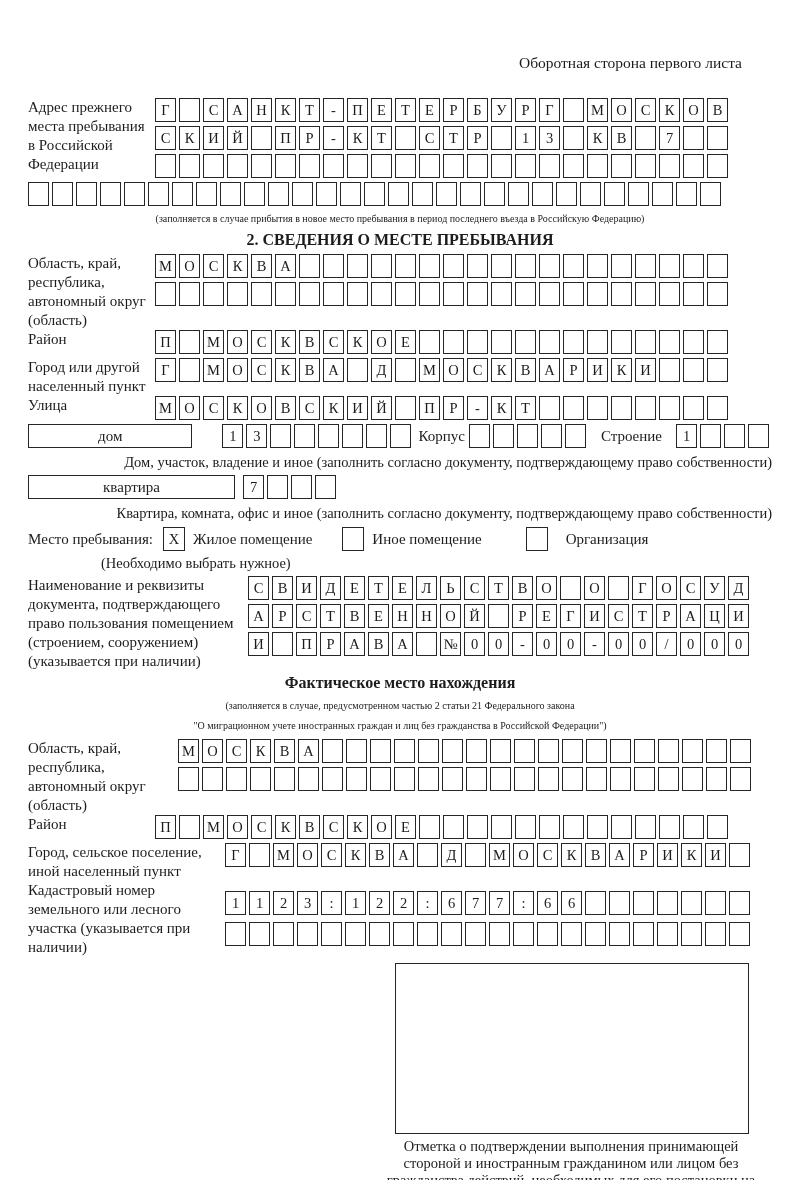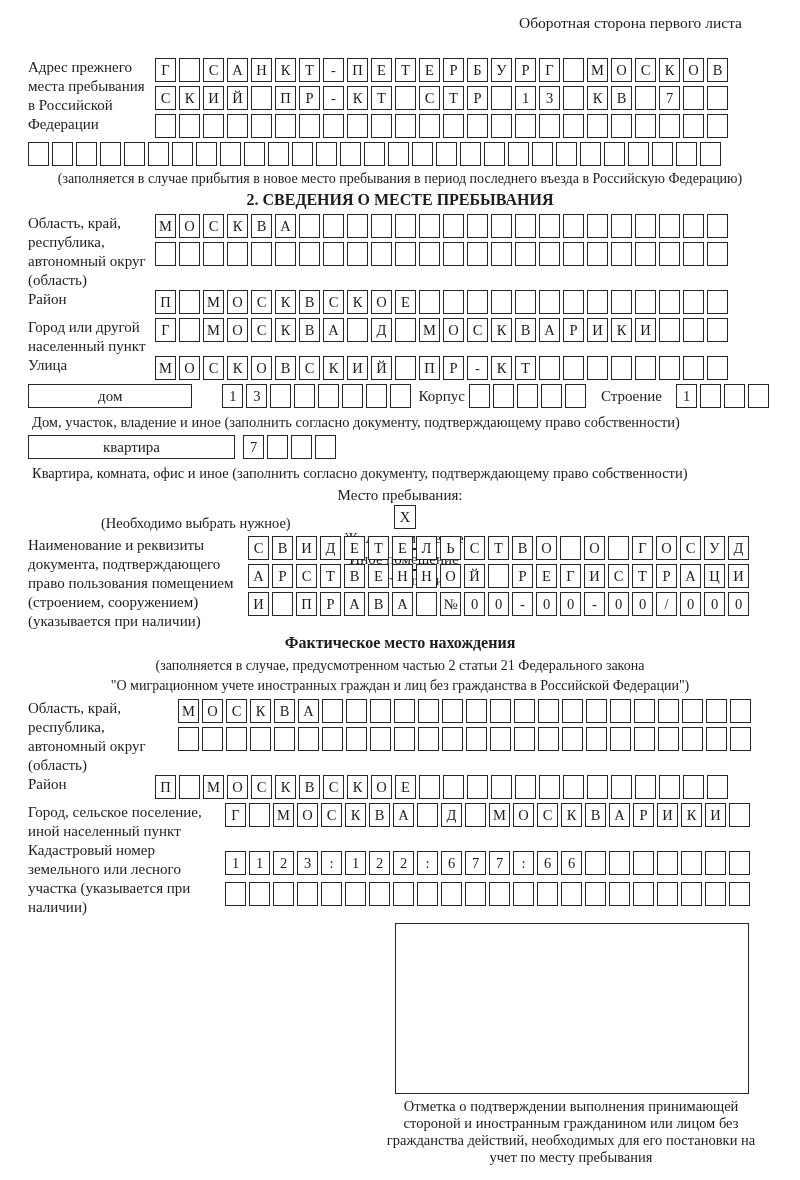--- a/index.html
+++ b/index.html
@@ -1,37 +1,37 @@
 <!DOCTYPE html>
 <html><head>
 <meta charset="utf-8">
 <style>
   html,body{margin:0;padding:0;background:#ffffff;}
   body{width:800px;height:1180px;overflow:hidden;color:#1c1c1c;
        font-family:"Liberation Serif","DejaVu Serif",serif;}
   .page{padding:14px 28px 0 28px;width:744px;}
-  .hdr{font-size:15.5px;line-height:18px;text-align:right;padding-right:30px;margin-bottom:26px;}
+  .hdr{font-size:15.5px;line-height:18px;text-align:right;padding-right:30px;margin-bottom:26px;margin-top:40px;}
   .row{display:flex;align-items:flex-start;}
   .lbl{font-size:15px;line-height:19px;flex:none;box-sizing:border-box;}
   .w127{width:127px;padding-right:8px;}
   .w150{width:150px;padding-right:10px;}
   .w197{width:197px;padding-right:4px;}
   .w220{width:220px;padding-right:6px;}
   .cells{white-space:nowrap;}
   .cellrow{height:25px;margin-bottom:3px;white-space:nowrap;}
   .cell{display:inline-block;box-sizing:content-box;width:19px;height:22px;
         border:1.5px solid #262626;margin-right:3px;text-align:center;
         font-size:14.5px;line-height:22px;vertical-align:top;background:#fff;}
   .cb{width:20px;}
   .widebox{display:inline-block;box-sizing:content-box;height:22px;border:1.5px solid #262626;
            line-height:22px;text-align:center;font-size:15px;vertical-align:top;}
-  .note{font-size:14px;line-height:18px;text-align:center;margin:1px 0 2px 0;}
-  .fnote{font-size:14.5px;line-height:19px;margin:1px 0 3px 4px;}
+  .note{font-size:10px;line-height:18px;text-align:center;margin:1px 0 2px 0;}
+  .fnote{font-size:14.5px;line-height:19px;margin:1px 0 3px 4px;text-align:right;}
   .sect{font-weight:bold;font-size:16px;line-height:20px;text-align:center;margin:2px 0 4px 0;}
-  .stayrow{display:flex;align-items:center;height:26px;margin-top:2px;flex-direction:column;}
+  .stayrow{display:flex;align-items:center;height:26px;margin-top:2px;}
   .stayrow .cell{margin-right:0;}
   .staynote{font-size:14.5px;line-height:18px;margin:2px 0 4px 73px;}
   .stampbox{box-sizing:content-box;width:352px;height:169px;border:1.5px solid #262626;
             margin:6px 0 4px 367px;}
   .stampnote{width:390px;margin-left:348px;text-align:center;font-size:14.5px;line-height:17px;}
 </style>
 </head>
 <body>
 
 <div class="page">

